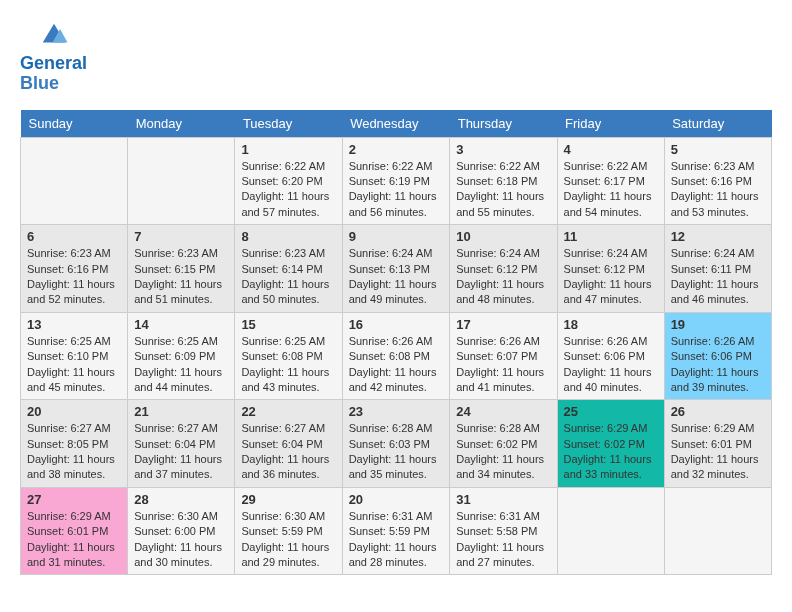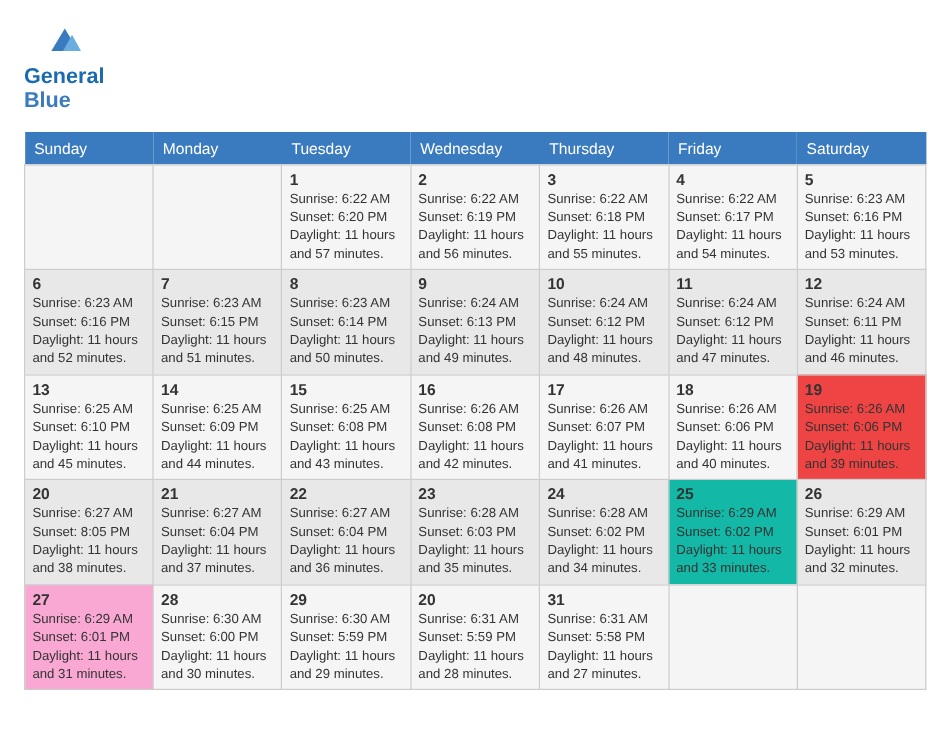--- a/index.html
+++ b/index.html
@@ -189,21 +189,21 @@
           <div class="day-info"><span>Sunrise: 6:26 AM</span><br><span>Sunset: 6:08 PM</span><br><span>Daylight: 11 hours and 42 minutes.</span></div>
         </td>
         <td style="background: rgb(245, 245, 245);">
           <span class="day-number">17</span>
           <div class="day-info"><span>Sunrise: 6:26 AM</span><br><span>Sunset: 6:07 PM</span><br><span>Daylight: 11 hours and 41 minutes.</span></div>
         </td>
         <td style="background: rgb(245, 245, 245);">
           <span class="day-number">18</span>
           <div class="day-info"><span>Sunrise: 6:26 AM</span><br><span>Sunset: 6:06 PM</span><br><span>Daylight: 11 hours and 40 minutes.</span></div>
         </td>
-        <td style="background: #ef4444;">
+        <td style="background: #7dd3fc;">
           <span class="day-number">19</span>
           <div class="day-info"><span>Sunrise: 6:26 AM</span><br><span>Sunset: 6:06 PM</span><br><span>Daylight: 11 hours and 39 minutes.</span></div>
         </td>
       </tr>
       <tr>
         <td style="background: rgb(232, 232, 232);">
           <span class="day-number">20</span>
           <div class="day-info"><span>Sunrise: 6:27 AM</span><br><span>Sunset: 8:05 PM</span><br><span>Daylight: 11 hours and 38 minutes.</span></div>
         </td>
         <td style="background: rgb(232, 232, 232);">

